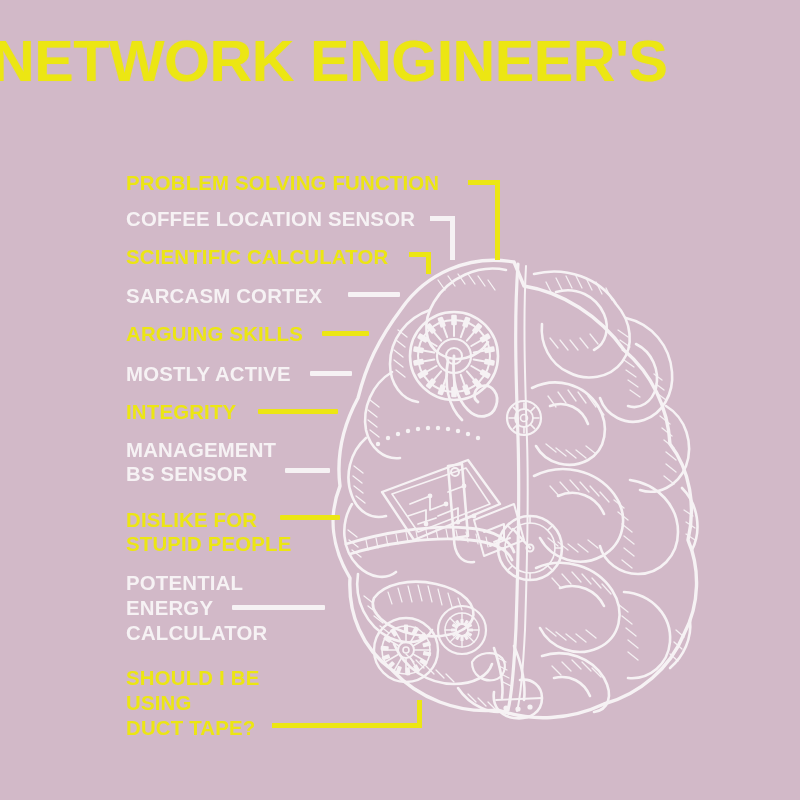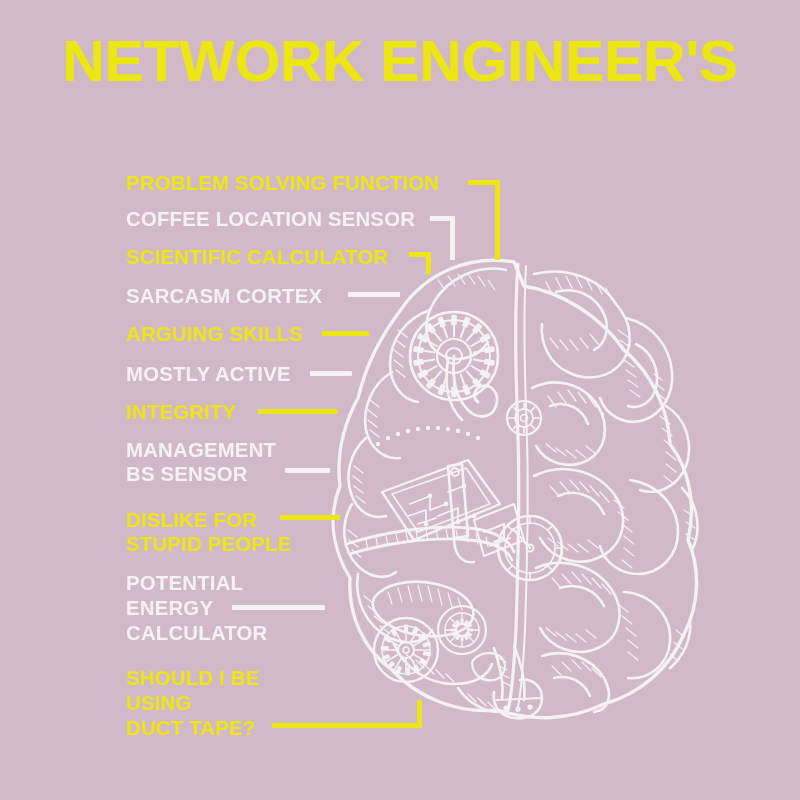--- a/index.html
+++ b/index.html
@@ -14,21 +14,20 @@
     height:800px;
     background:#d2b9c8;
     overflow:hidden;
   }
 
   
   #title-block{
     position:absolute;
     left:0; top:30px;
     width:800px;
-    text-align:center;
     user-select:none;
   }
   #title-line1{
     display:block;
     color:#ece613;
     font-size:58px;
     line-height:62px;
     font-weight:bold;
     letter-spacing:-0.5px;
     font-stretch:condensed;

